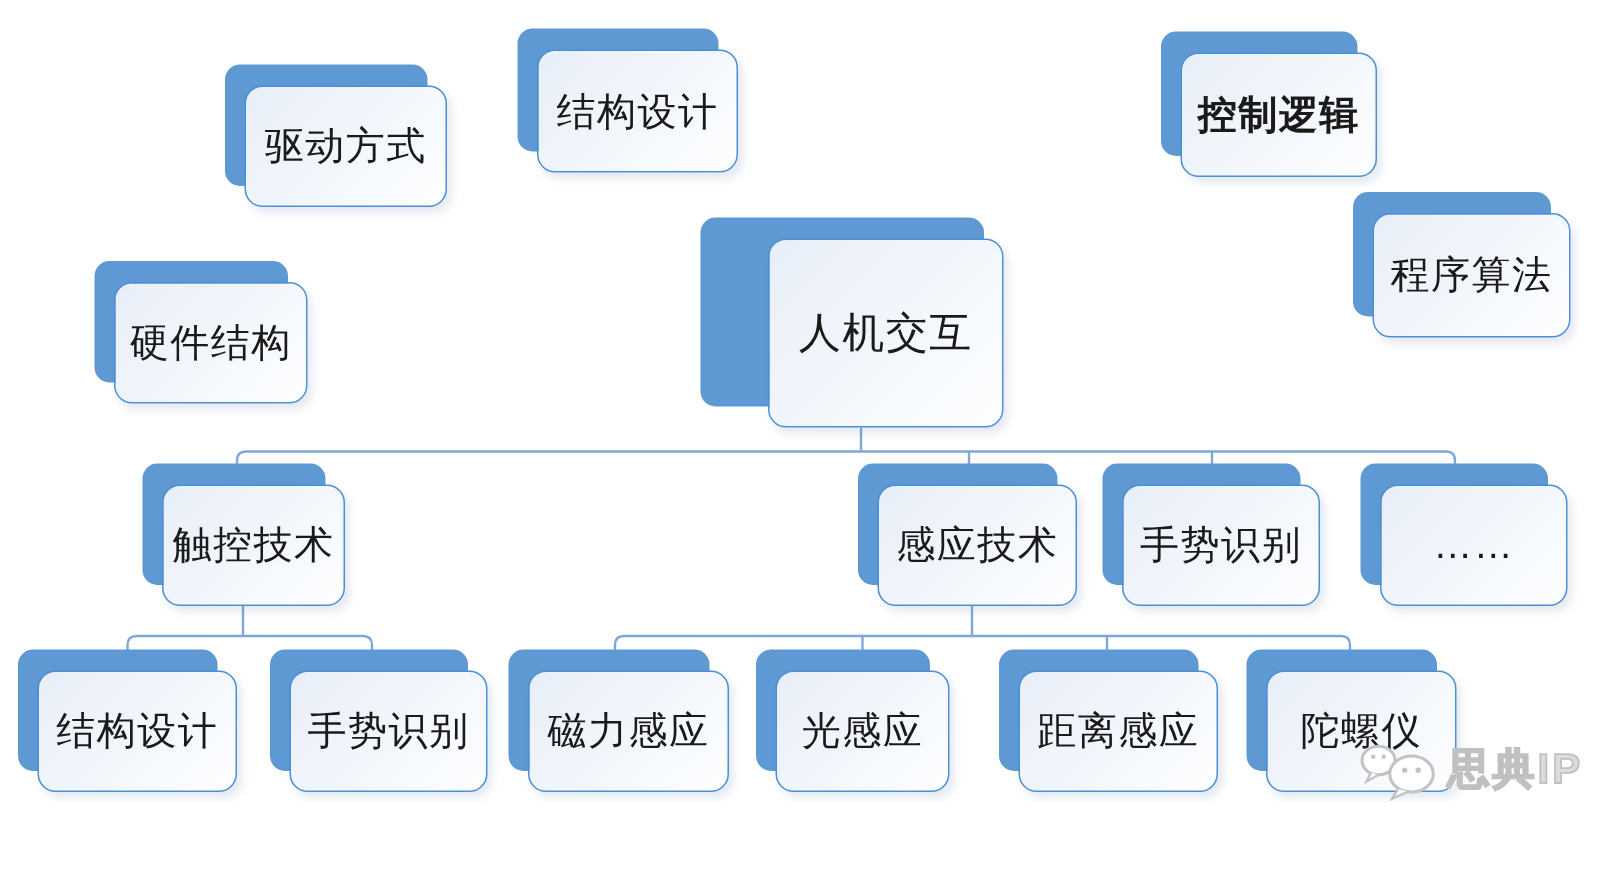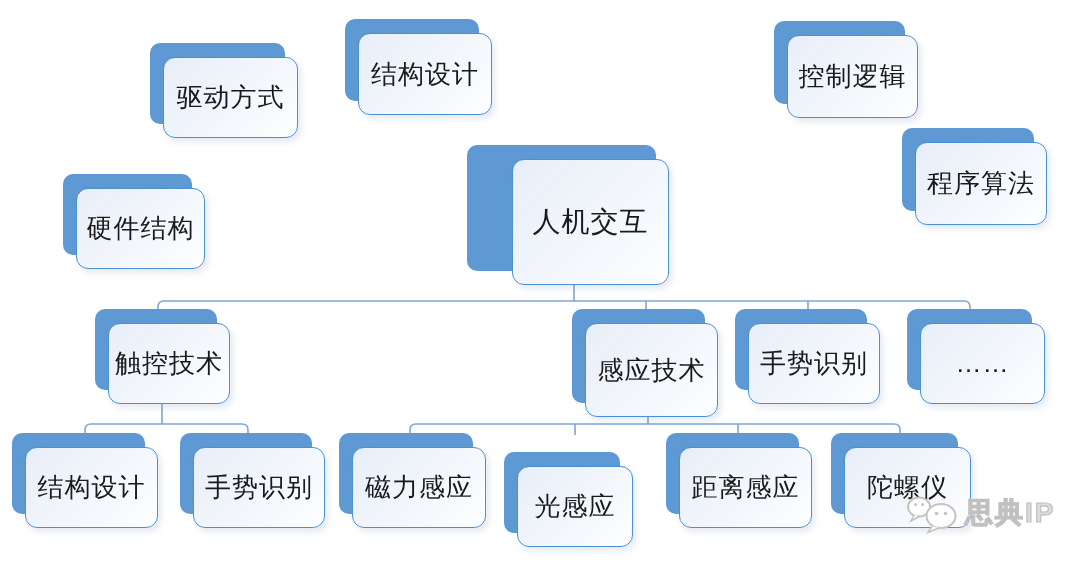--- a/index.html
+++ b/index.html
@@ -96,21 +96,21 @@
     <div class="card">
         <span>驱动方式</span>
       </div>
   </div>
   <div class="node" style="left:358px;top:33px;width:134px;height:82px;">
     <div class="shadow"></div>
     <div class="card">
         <span>结构设计</span>
       </div>
   </div>
-  <div class="node" style="left:787px;top:35px;width:131px;height:83px;">
+  <div class="node" style="left:787px;top:35px;width:131px;height:83px;font-weight:bold;">
     <div class="shadow"></div>
     <div class="card">
         <span>控制逻辑</span>
       </div>
   </div>
   <div class="node" style="left:915px;top:142px;width:132px;height:83px;">
     <div class="shadow"></div>
     <div class="card">
         <span>程序算法</span>
       </div>
@@ -128,21 +128,21 @@
         <span>人机交互</span>
       </div>
   </div>
 
   <div class="node" style="left:108px;top:323px;width:122px;height:81px;">
     <div class="shadow"></div>
     <div class="card">
         <span>触控技术</span>
       </div>
   </div>
-  <div class="node" style="left:585px;top:323px;width:133px;height:94px;">
+  <div class="node" style="left:585px;top:323px;width:133px;height:81px;">
     <div class="shadow"></div>
     <div class="card">
         <span>感应技术</span>
       </div>
   </div>
   <div class="node" style="left:748px;top:323px;width:132px;height:81px;">
     <div class="shadow"></div>
     <div class="card">
         <span>手势识别</span>
       </div>
@@ -166,21 +166,21 @@
         <span>磁力感应</span>
       </div>
   </div>
 
   <div class="node" style="left:193px;top:447px;width:132px;height:81px;">
     <div class="shadow"></div>
     <div class="card">
         <span>手势识别</span>
       </div>
   </div>
-  <div class="node" style="left:517px;top:466px;width:116px;height:81px;">
+  <div class="node" style="left:517px;top:447px;width:116px;height:81px;">
     <div class="shadow"></div>
     <div class="card">
         <span>光感应</span>
       </div>
   </div>
   <div class="node" style="left:679px;top:447px;width:133px;height:81px;">
     <div class="shadow"></div>
     <div class="card">
         <span>距离感应</span>
       </div>

